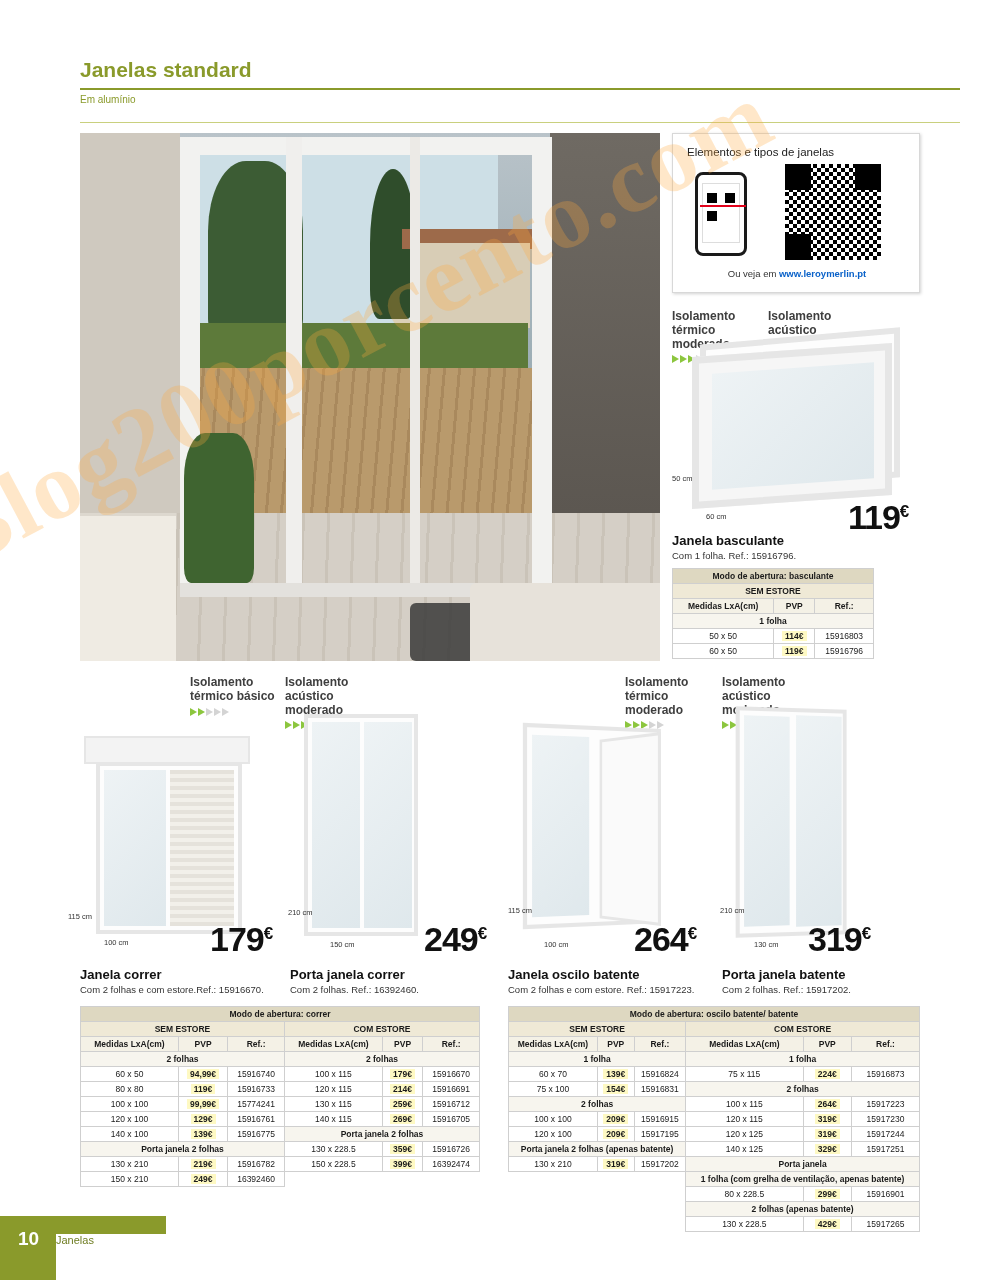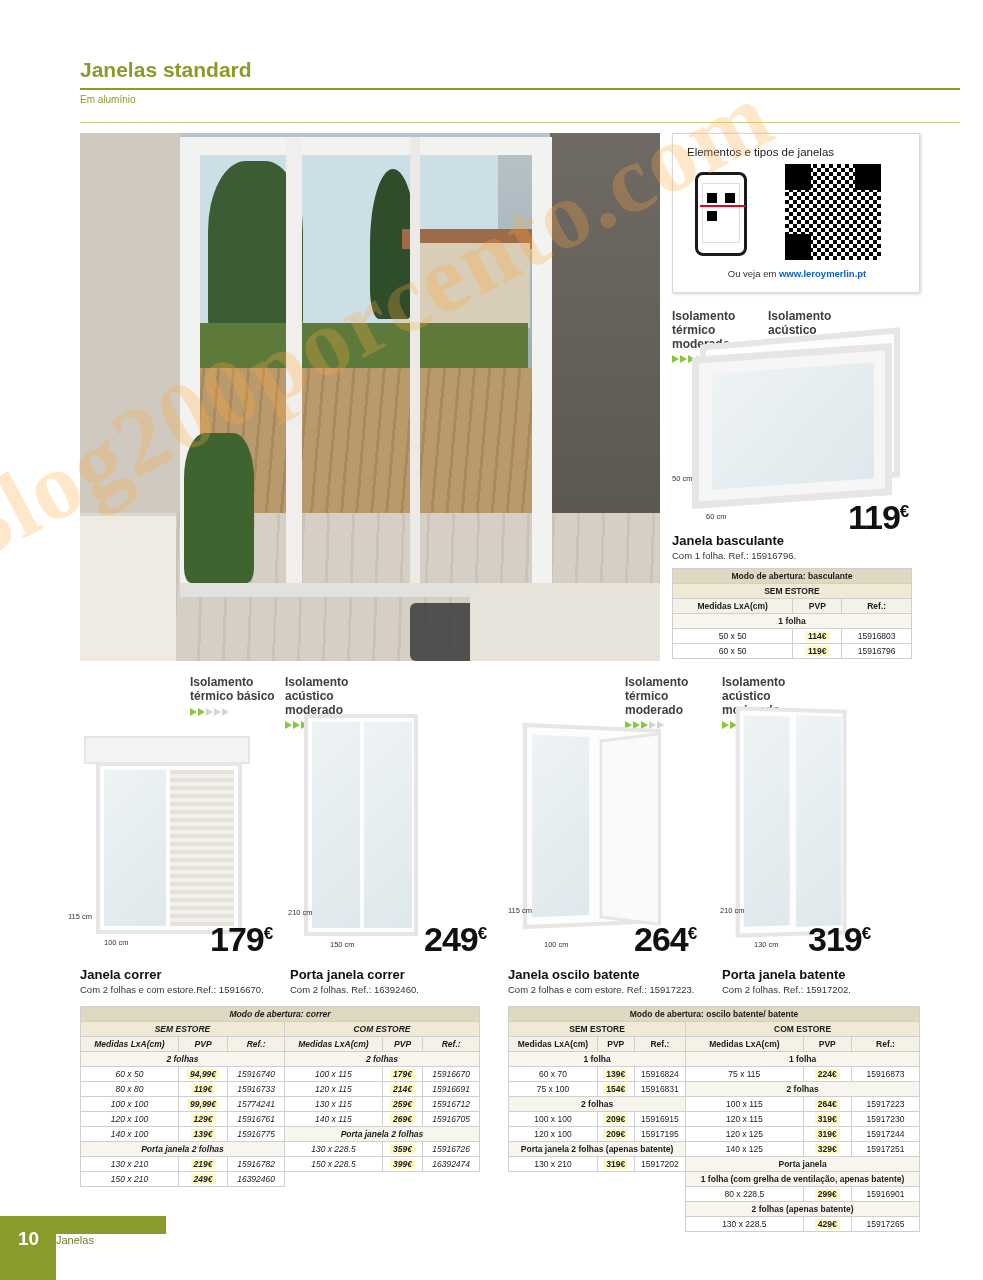--- a/index.html
+++ b/index.html
@@ -243,21 +243,21 @@
     <div class="glass" style="left:712px; top:368px; width:162px; height:116px; transform:skewY(-4deg);"></div>
   </div>
   <div class="dim" style="left:672px; top:474px;">50 cm</div>
   <div class="dim" style="left:706px; top:512px;">60 cm</div>
   <div class="price" style="left:848px; top:498px;">
     <span>119</span><span class="cur">€</span>
   </div>
   <div class="prod-title" style="left:672px; top:533px;">Janela basculante</div>
   <div class="prod-sub" style="left:672px; top:550px;">Com 1 folha. Ref.: 15916796.</div>
 
-  <table class="pt" style="left:672px; top:568px; width:240px;">
+  <table class="pt" style="left:672px; top:568px; width:202px;">
     <tbody>
         <tr>
           <td class="hdr" colspan="3">Modo de abertura: basculante</td>
         </tr>
     <tr>
           <td class="sub" colspan="3">SEM ESTORE</td>
         </tr>
     <tr>
       <td class="colh">Medidas LxA(cm)</td>
       <td class="colh">PVP</td>
@@ -354,21 +354,21 @@
     <div class="glass" style="left:796px; top:716px; width:46px; height:210px; transform:perspective(500px) rotateY(8deg);"></div>
   </div>
   <div class="dim" style="left:720px; top:906px;">210 cm</div>
   <div class="dim" style="left:754px; top:940px;">130 cm</div>
   <div class="price" style="left:808px; top:920px;">
     <span>319</span><span class="cur">€</span>
   </div>
   <div class="prod-title" style="left:722px; top:967px;">Porta janela batente</div>
   <div class="prod-sub" style="left:722px; top:984px;">Com 2 folhas. Ref.: 15917202.</div>
 
-  <table class="pt" style="left:80px; top:1006px; width:400px;font-style:italic;">
+  <table class="pt" style="left:80px; top:1006px; width:400px;">
     <tbody>
         <tr>
           <td class="hdr" colspan="6">Modo de abertura: correr</td>
         </tr>
     <tr>
       <td class="sub" colspan="3">SEM ESTORE</td>
       <td class="sub" colspan="3">COM ESTORE</td>
     </tr>
     <tr>
       <td class="colh">Medidas LxA(cm)</td>

